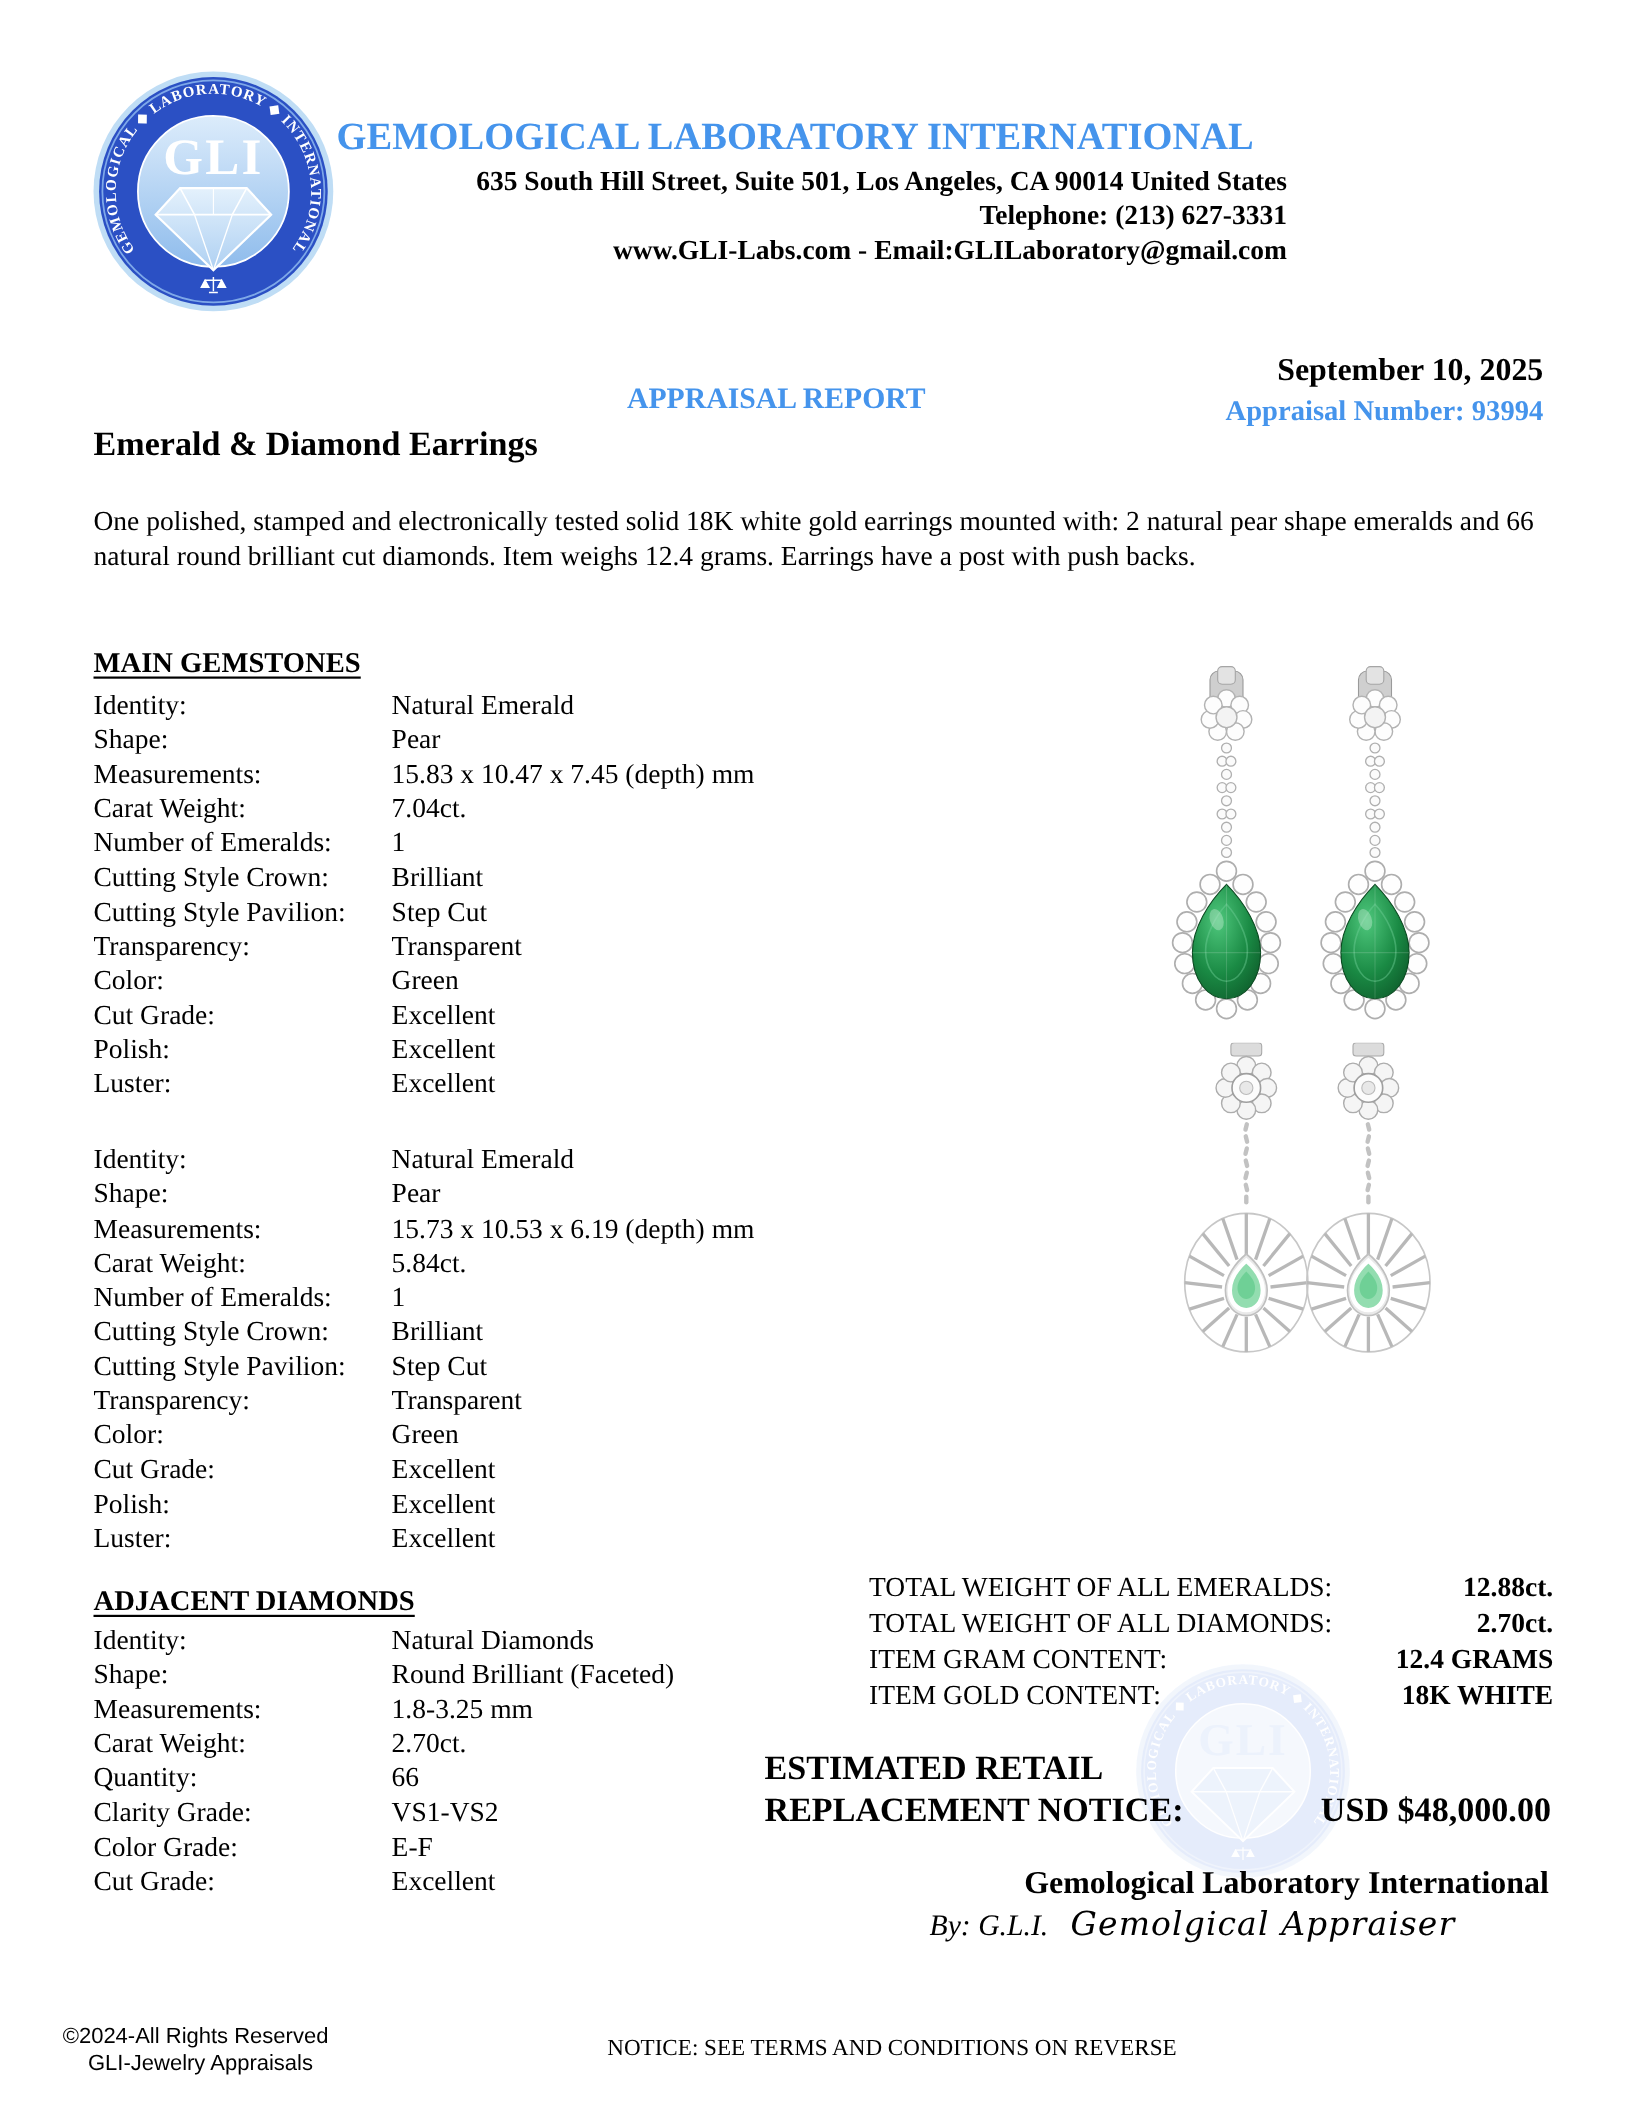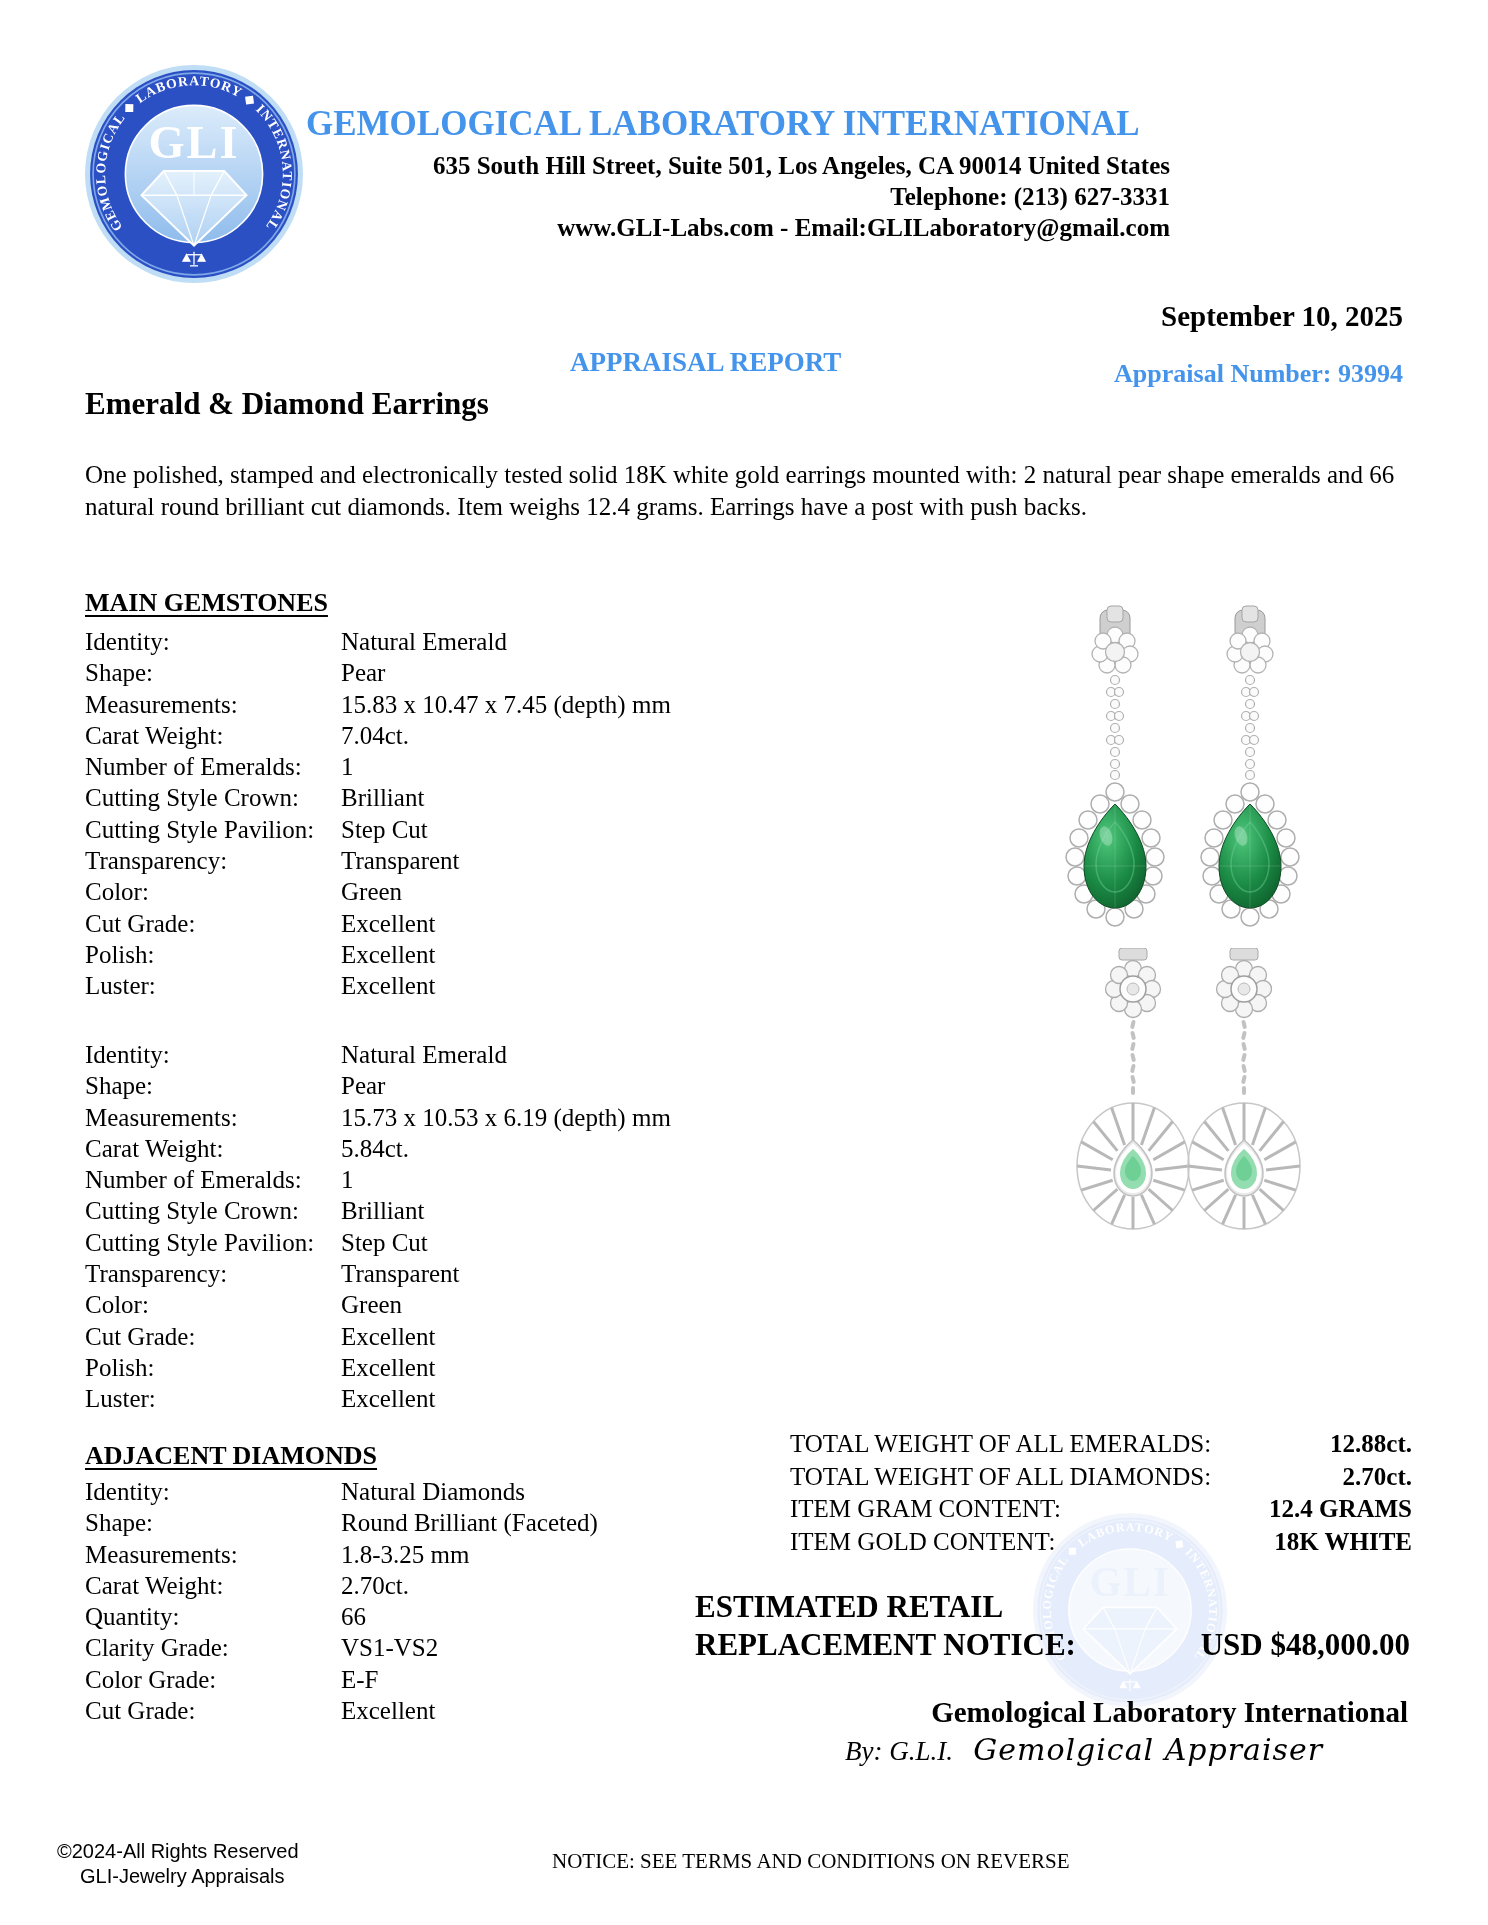--- a/index.html
+++ b/index.html
@@ -5,29 +5,29 @@
   html,body{margin:0;padding:0;background:#ffffff;}
   .page{position:relative;width:1488px;height:1925px;background:#ffffff;overflow:hidden;
         font-family:"Liberation Serif",serif;color:#000;}
   .abs{position:absolute;}
   .blue{color:#4594ec;}
   
   .logo{left:84px;top:64px;width:220px;height:220px;}
   .company-name{left:306px;top:104px;font-size:35px;font-weight:bold;white-space:nowrap;}
   .hdr-center{left:306px;top:150px;width:864px;text-align:right;font-weight:bold;font-size:25px;line-height:31px;}
   
-  .date-line{right:85px;top:300px;font-size:29px;font-weight:bold;}
+  .date-line{right:85px;top:320px;font-size:29px;font-weight:bold;}
   .report-type{left:570px;top:347px;width:332px;font-size:27px;font-weight:bold;}
   .appr-num{right:85px;top:359px;font-size:26px;font-weight:bold;}
   .item-title{left:85px;top:386px;font-size:31px;font-weight:bold;}
   .desc{left:85px;top:459px;width:1336px;font-size:25px;line-height:32.4px;}
   
   .sec-head{font-size:26px;font-weight:bold;text-decoration:underline;text-decoration-thickness:2px;text-underline-offset:4px;white-space:nowrap;}
   .tbl{left:85px;width:680px;}
-  .kv{display:flex;font-size:25px;line-height:31.3px;white-space:nowrap;}
+  .kv{display:flex;font-size:25px;line-height:31.3px;white-space:nowrap;gap:15px;}
   .kv .k{min-width:256px;flex:none;}
   
   .totals{left:790px;top:1428px;width:622px;}
   .trow{display:flex;font-size:25px;line-height:32.5px;white-space:nowrap;}
   .trow .tv{margin-left:auto;font-weight:bold;text-align:center;}
   .val-l1{left:695px;top:1589px;font-size:31px;font-weight:bold;text-align:right;}
   .val-l2{left:695px;top:1627px;font-size:31px;font-weight:bold;}
   .val-amt{right:78px;top:1627px;font-size:31px;font-weight:bold;}
   .sig-co{right:80px;top:1696px;font-size:29px;font-weight:bold;white-space:nowrap;}
   .sig-by{left:845px;top:1732px;font-size:27px;white-space:nowrap;}

